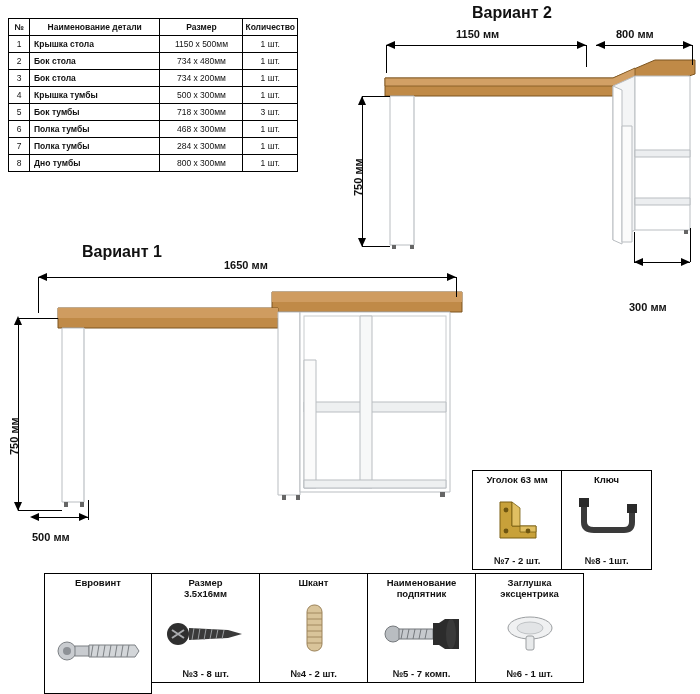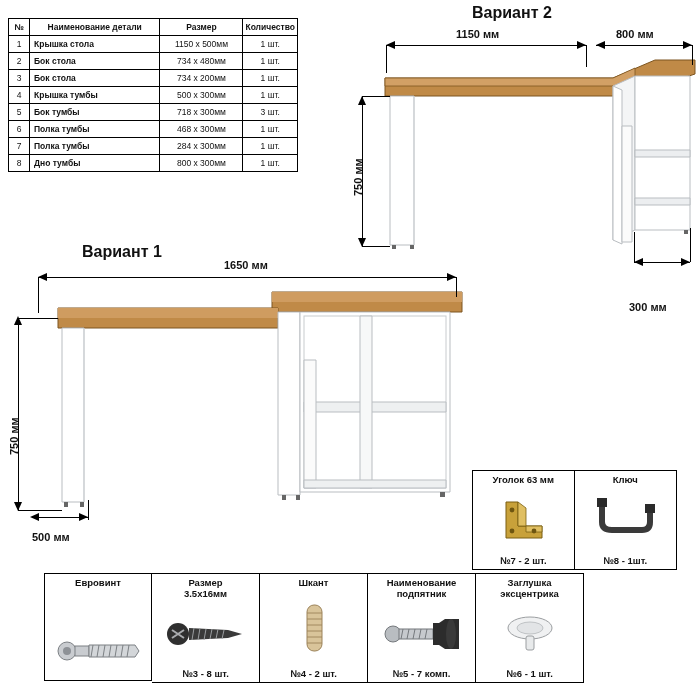--- a/index.html
+++ b/index.html
@@ -210,21 +210,21 @@
 <div class="abs dimline dimh" style="left:18px;top:318px;width:40px;"></div>
 <div class="abs dimline dimh" style="left:18px;top:510px;width:44px;"></div>
 <div class="abs dimtext vert" style="left:8px;top:455px;">750 мм</div>
 
 <div class="abs dimline dimh" style="left:32px;top:517px;width:56px;"></div>
 <div class="abs arrow ar-l" style="left:30px;top:513px;"></div>
 <div class="abs arrow ar-r" style="left:79px;top:513px;"></div>
 <div class="abs dimline dimv" style="left:88px;top:500px;height:20px;"></div>
 <div class="abs dimtext" style="left:32px;top:531px;">500 мм</div>
 
-<div class="hw-grid" style="left:472px;top:470px;width:205px;height:100px;">
+<div class="hw-grid" style="left:472px;top:470px;width:180px;height:100px;">
   <div class="hw-cell" style="width:110px;height:100px;">
     <div class="hw-title">Уголок 63 мм</div>
     <div class="hw-art">
       <svg width="54" height="44" viewBox="0 0 54 44">
         <polygon points="10,4 22,4 22,28 46,28 46,40 10,40" fill="#c8a13a" stroke="#7a5f12" stroke-width="1"></polygon>
         <polygon points="22,4 30,10 30,28 22,28" fill="#e0bf62" stroke="#7a5f12" stroke-width="0.8"></polygon>
         <polygon points="30,28 46,28 46,34 30,34" fill="#e0bf62" stroke="#7a5f12" stroke-width="0.8"></polygon>
         <circle cx="16" cy="12" r="2.4" fill="#6e5510"></circle>
         <circle cx="16" cy="33" r="2.4" fill="#6e5510"></circle>
         <circle cx="38" cy="33" r="2.4" fill="#6e5510"></circle>
@@ -240,21 +240,21 @@
         <rect x="7" y="2" width="10" height="9" fill="#2a2a2a"></rect>
         <rect x="55" y="8" width="10" height="9" fill="#2a2a2a"></rect>
       </svg>
     </div>
     <div class="hw-qty">№8 - 1шт.</div>
   </div>
 </div>
 
 <div class="hw-grid" style="left:44px;top:573px;width:648px;height:110px;">
 
-  <div class="hw-cell" style="width:108px;height:108px;gap:48px;">
+  <div class="hw-cell" style="width:108px;height:121px;gap:48px;">
     <div class="hw-title">Евровинт</div>
     <div class="hw-art">
       <svg width="86" height="30" viewBox="0 0 86 30">
         <ellipse cx="12" cy="15" rx="9" ry="9" fill="#c9ccd0" stroke="#7c8084" stroke-width="1"></ellipse>
         <circle cx="12" cy="15" r="4" fill="#8d9196"></circle>
         <rect x="20" y="10" width="14" height="10" fill="#c9ccd0" stroke="#7c8084" stroke-width="1"></rect>
         <path d="M34,9 L80,9 L84,15 L80,21 L34,21 Z" fill="#d3d6d9" stroke="#7c8084" stroke-width="1"></path>
         <g stroke="#7c8084" stroke-width="1">
           <line x1="38" y1="9" x2="36" y2="21"></line>
             <line x1="44" y1="9" x2="42" y2="21"></line>

